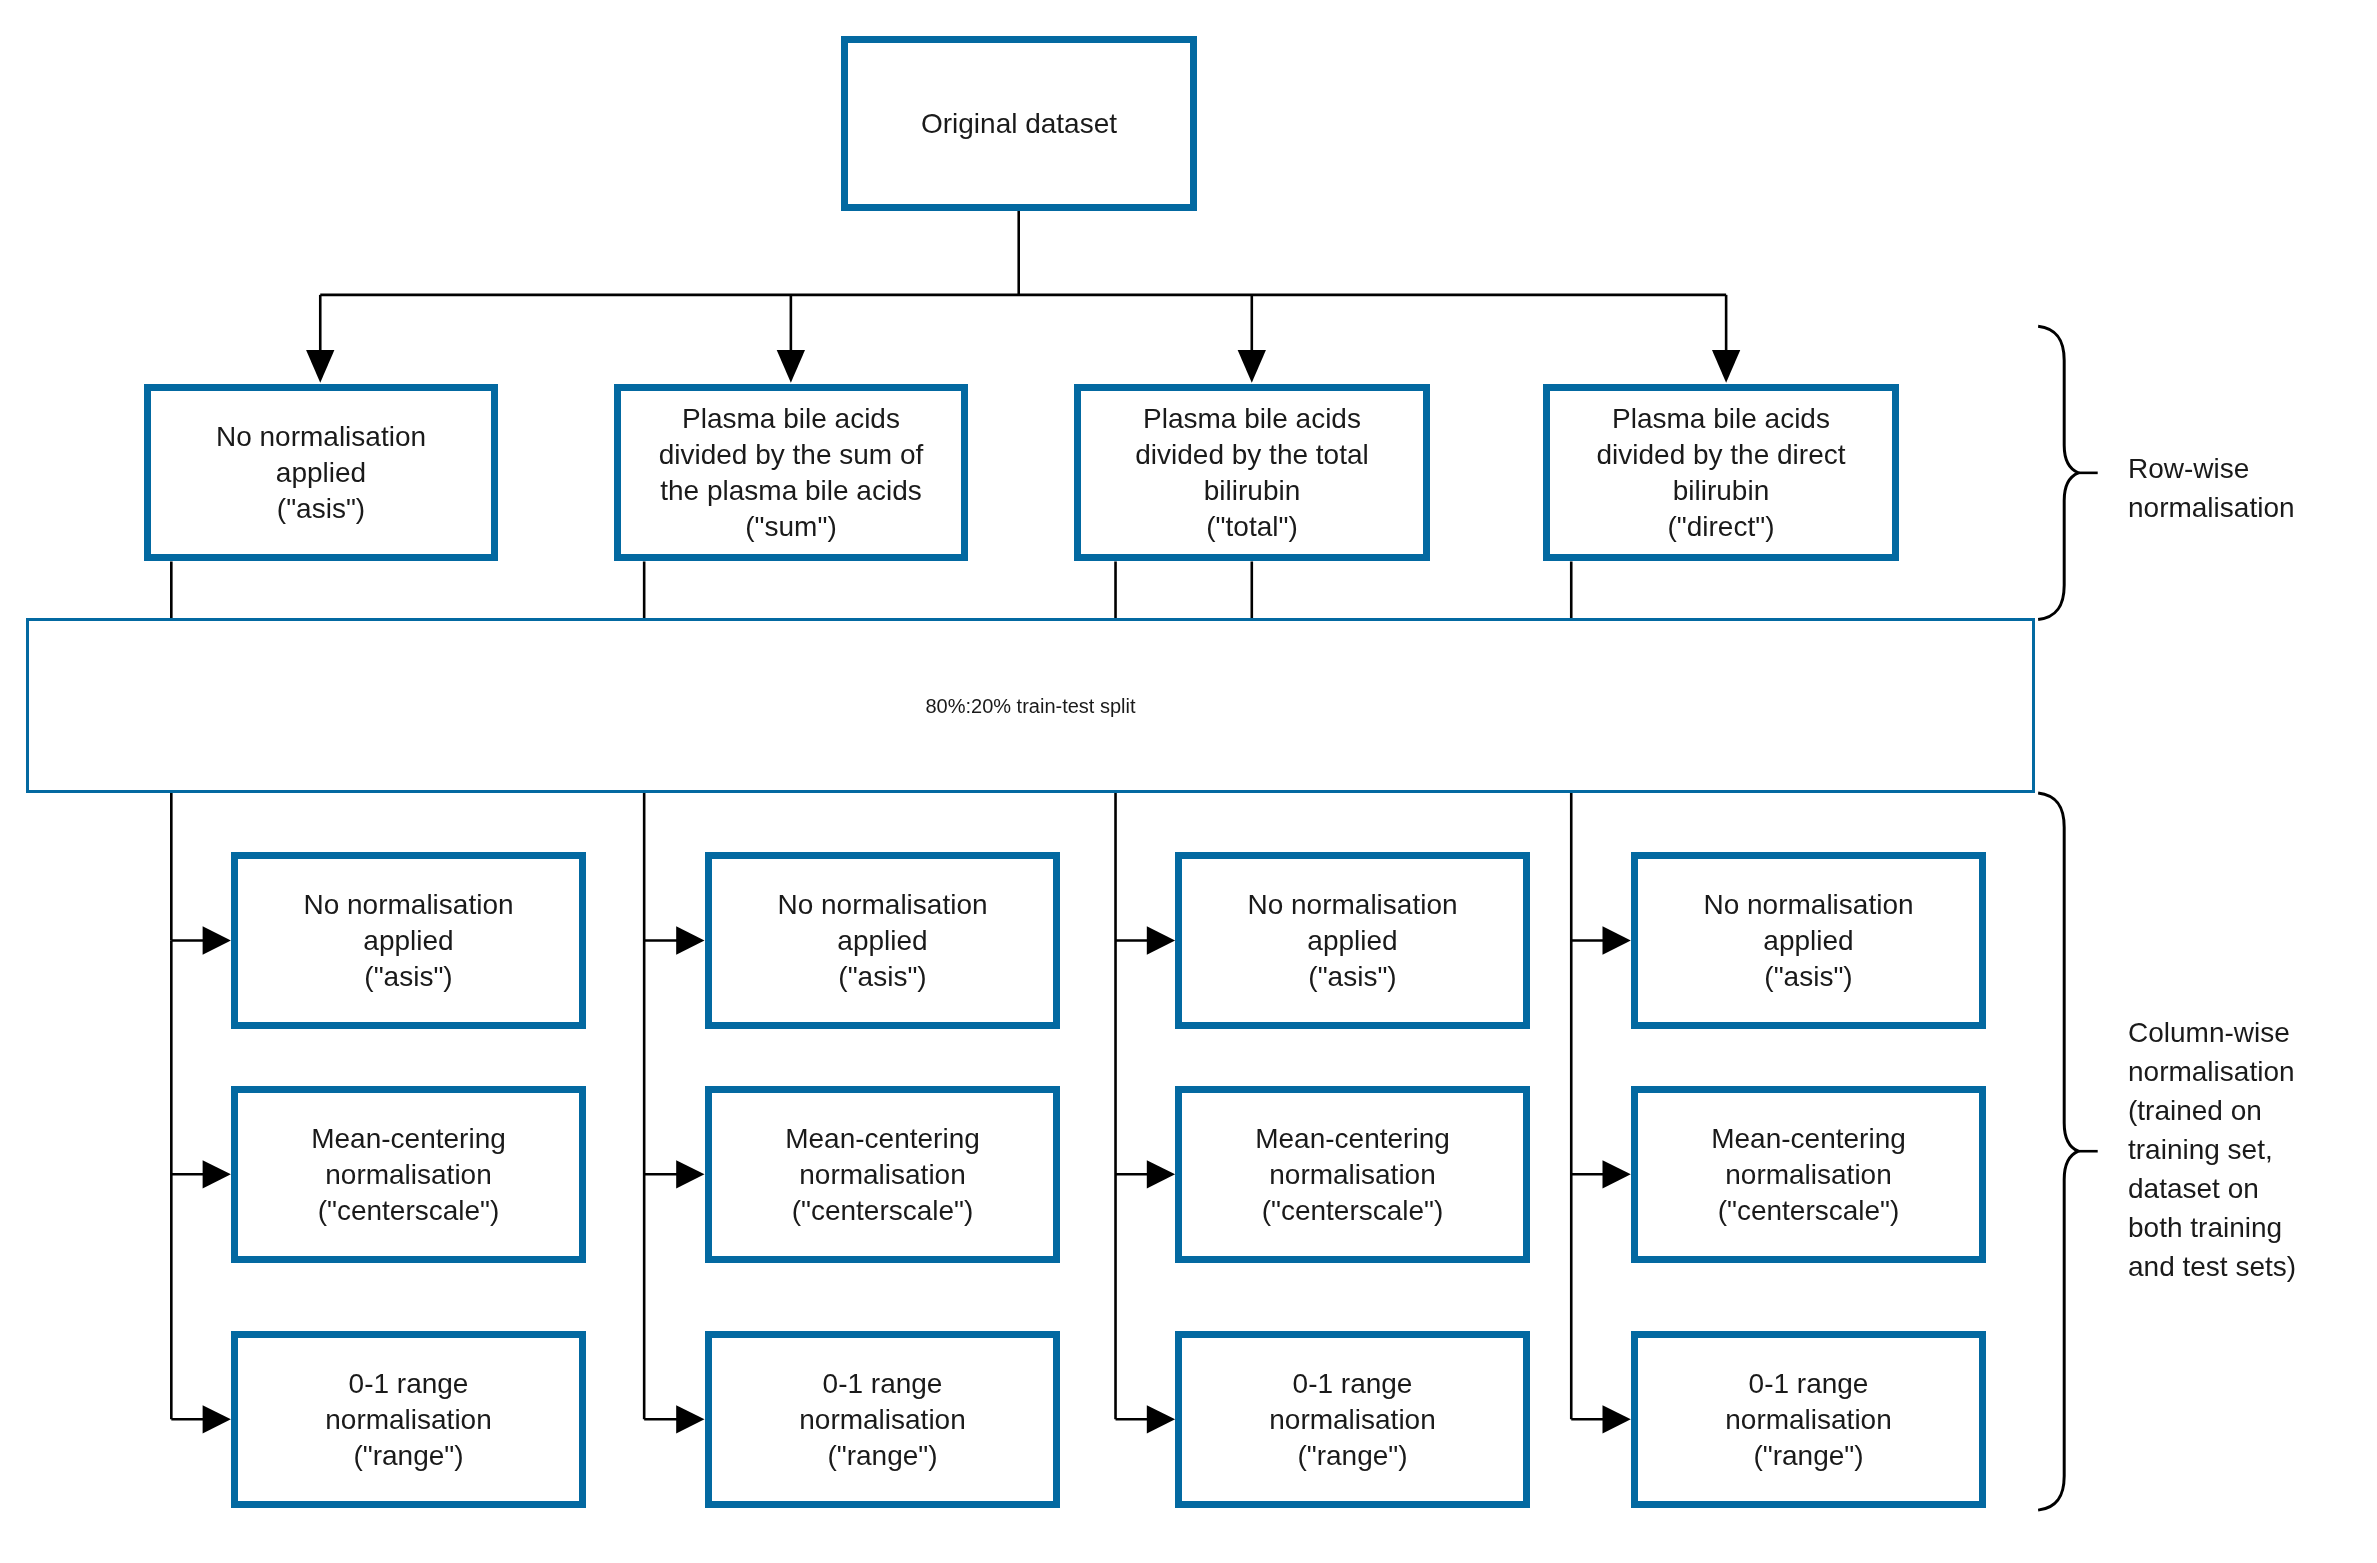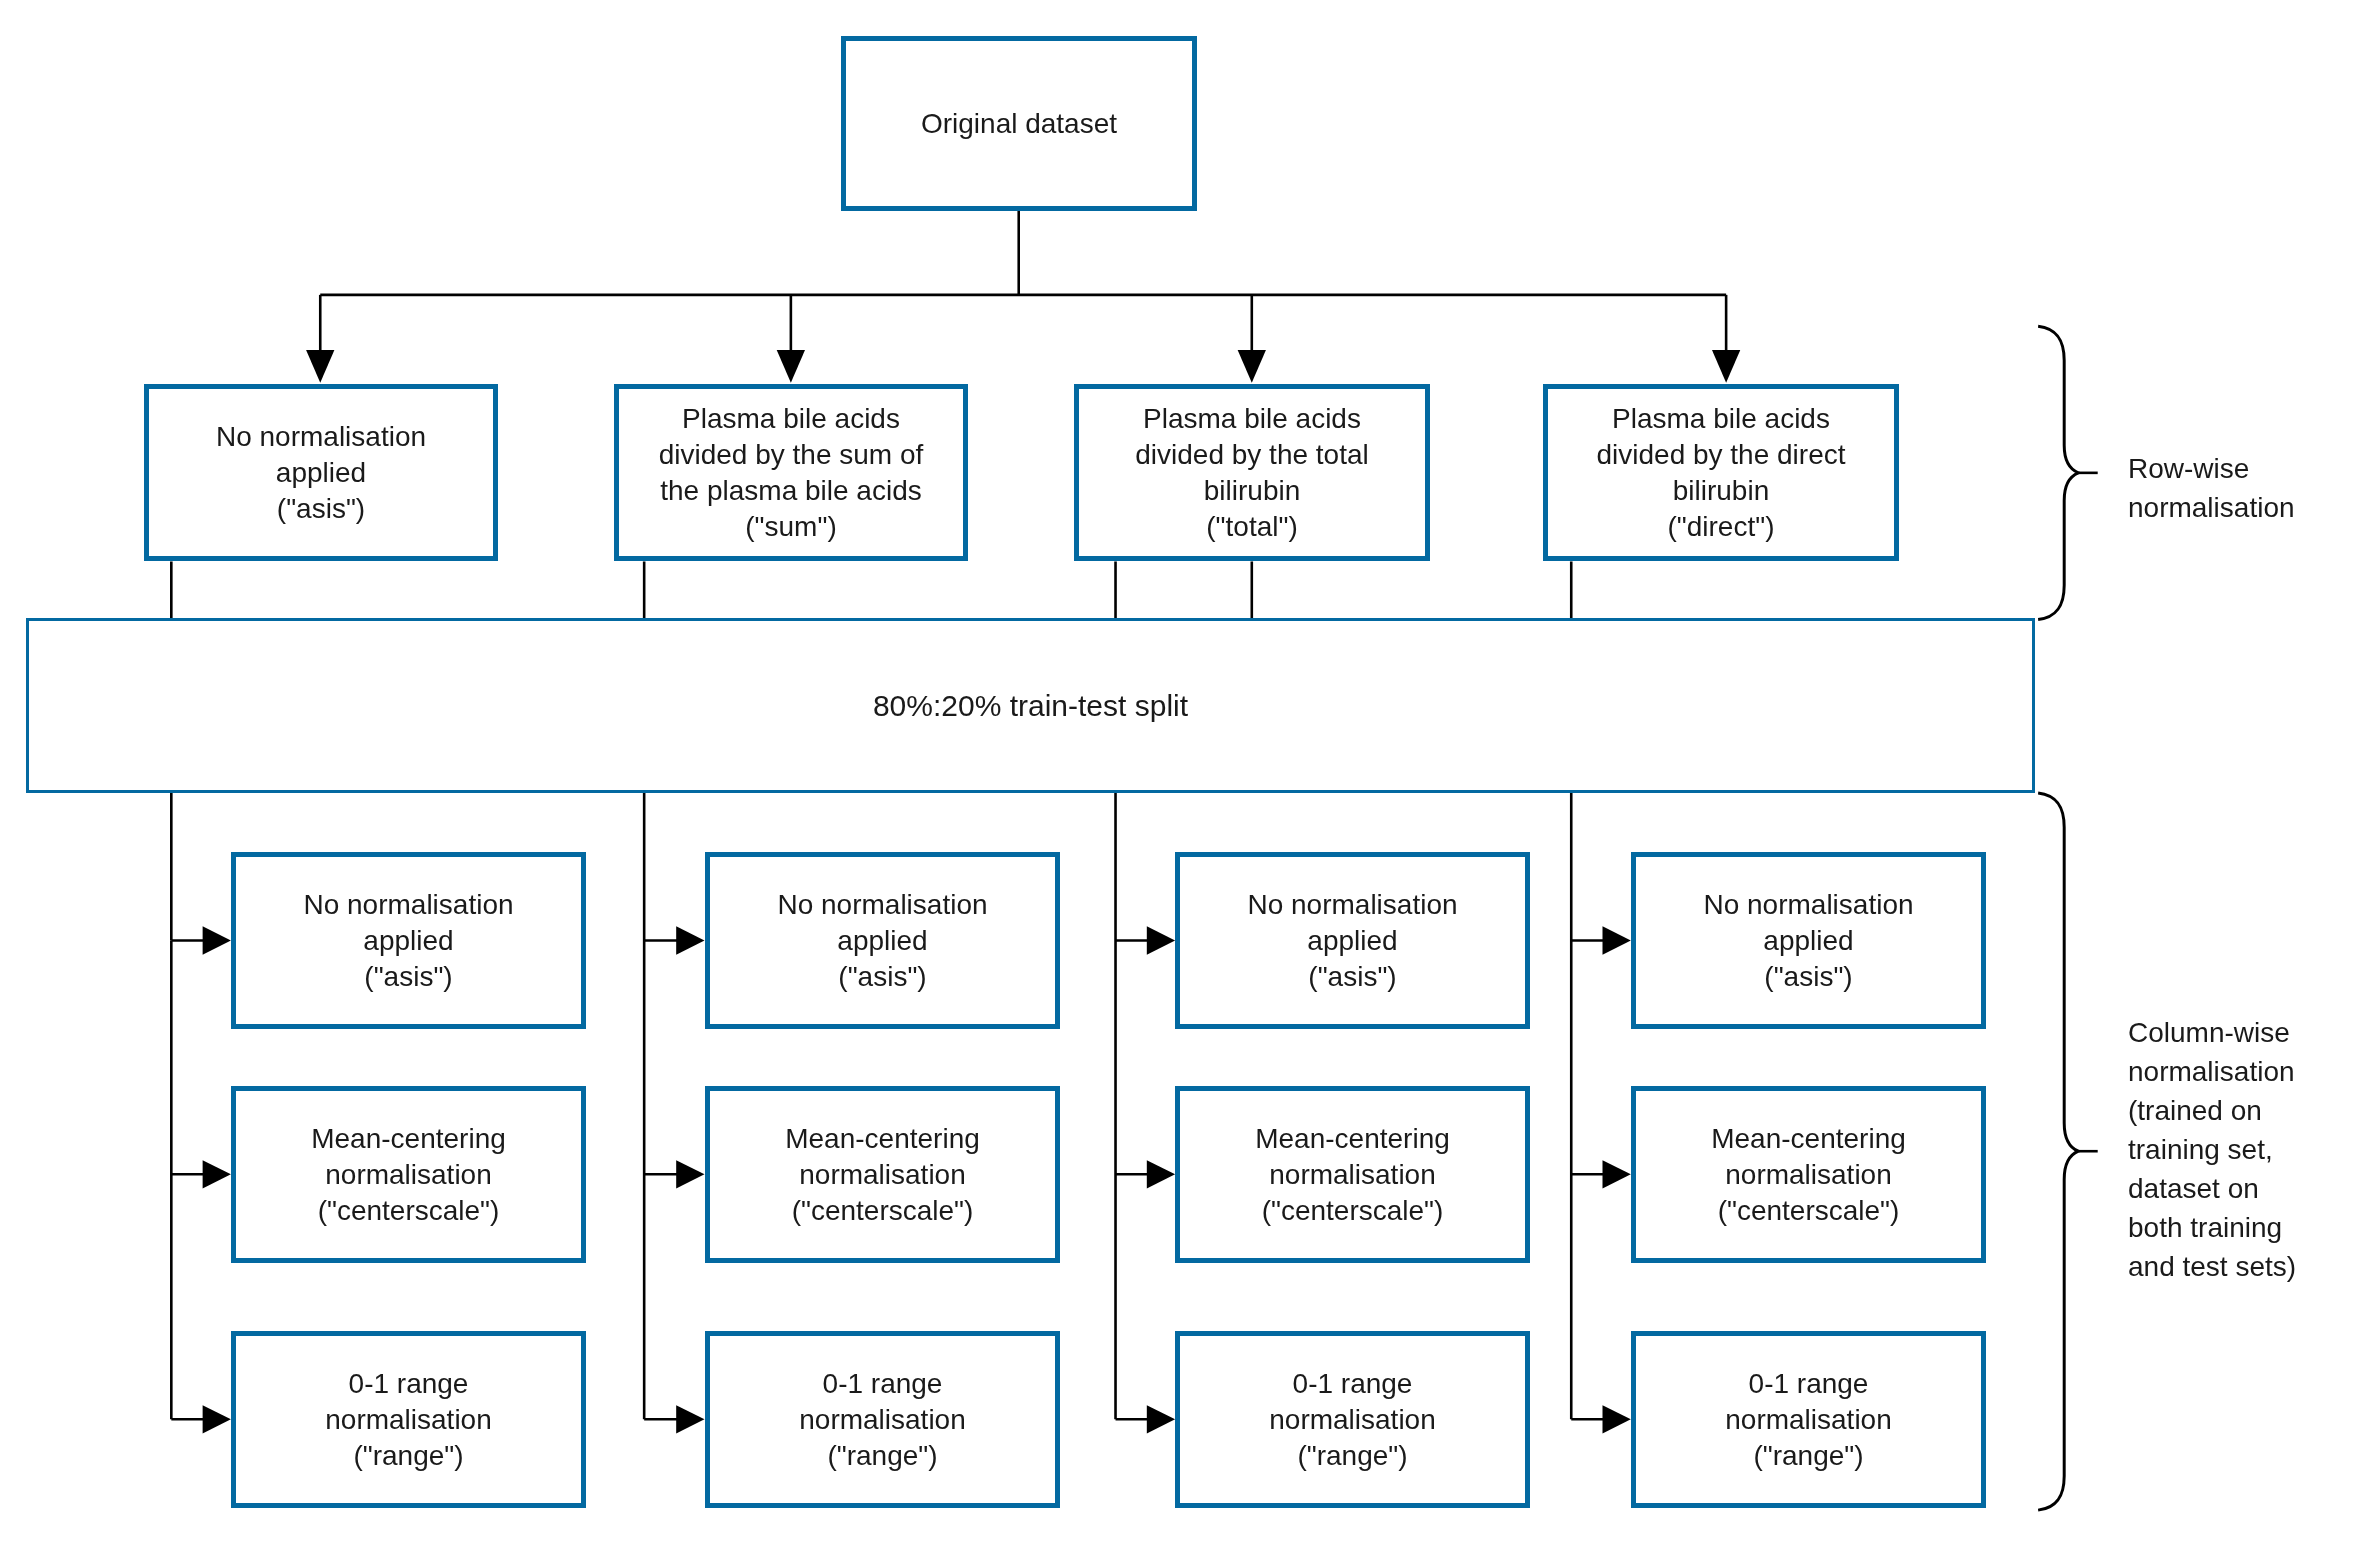--- a/index.html
+++ b/index.html
@@ -31,34 +31,34 @@
   #wires path.brace {
     stroke-width: 4;
   }
   #wires polygon {
     fill: #000000;
     stroke: none;
   }
   .box {
     position: absolute;
     box-sizing: border-box;
-    border: 5px solid #0369a1;
+    border: 7px solid #0369a1;
     background: #ffffff;
     display: flex;
     align-items: center;
     justify-content: center;
     text-align: center;
     white-space: pre-line;
     font-size: 28px;
     line-height: 36px;
     color: #1a1a1a;
   }
   .box.split {
     border-width: 3.7px;
-    font-size: 30px;
+    font-size: 20px;
   }
   .brace-label {
     position: absolute;
     white-space: pre-line;
     font-size: 28px;
     line-height: 39px;
     color: #1a1a1a;
     text-align: left;
   }
 </style>

